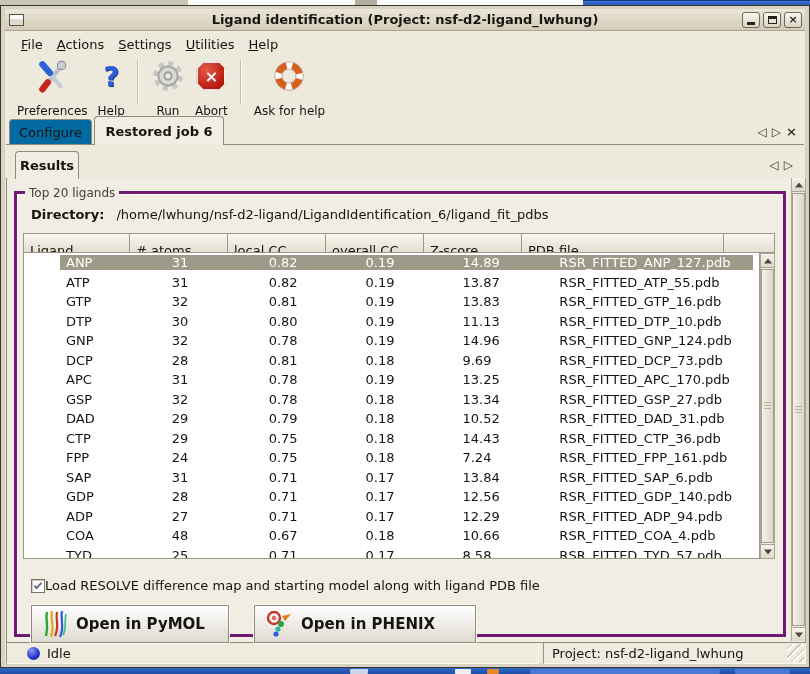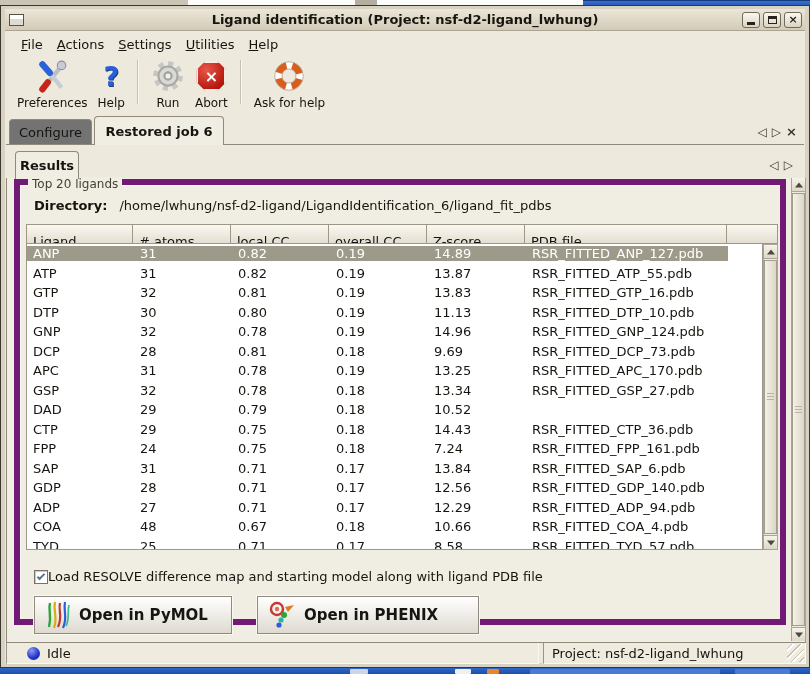--- a/index.html
+++ b/index.html
@@ -39,66 +39,66 @@
   .menubar { position:absolute; left:5px; top:26px; right:5px; height:24px;
              display:flex; align-items:center; padding-left:8px; }
   .menu-item { display:inline-block; font-size:13px; color:#16140f; padding:2px 7px; }
   .menu-item::first-letter { text-decoration:underline; }
 
   
   .toolbar { position:absolute; left:5px; top:50px; right:5px; height:56px;
              display:flex; align-items:flex-start; padding-left:6px; }
   .tool { display:flex; flex-direction:column; align-items:center; margin:2px 5px 0; }
   .tool .ticon { height:36px; display:flex; align-items:center; justify-content:center; }
-  .tool .tlabel { font-size:12px; color:#16140f; margin-top:2px; }
+  .tool .tlabel { font-size:12px; color:#16140f; margin-top:10px; }
   .tsep { width:2px; height:44px; margin:4px 7px 0;
           border-left:1px solid #c5c0b0; border-right:1px solid #faf7ee; }
   .help-q { font-size:27px; font-weight:bold; color:#2B5FD9; text-shadow:1px 1px 0 #173a8a; }
   .abort-oct { width:30px; height:30px;
                clip-path:polygon(30% 0,70% 0,100% 30%,100% 70%,70% 100%,30% 100%,0 70%,0 30%);
                background:radial-gradient(circle at 35% 30%,#e6584a,#b5170c 70%,#8f0f06);
                box-shadow:inset 0 0 0 2px rgba(255,255,255,.9);
                display:flex; align-items:center; justify-content:center;
                color:#fff; font-weight:bold; font-size:16px; }
 
   
   .tab { position:absolute; border:1px solid #8F8A7C; border-bottom:none;
          border-radius:4px 4px 0 0; font-size:13px; color:#16140f;
          display:flex; align-items:center; justify-content:center; }
-  .tab.inactive { background:#737373; }
+  .tab.inactive { background:#0369a1; }
   .tab.active { background:#F0EDE2; font-weight:bold; z-index:3; }
   .tabline { position:absolute; left:5px; right:5px; height:0; border-top:1px solid #8F8A7C; z-index:1; }
   .tab-navs { position:absolute; display:flex; gap:5px; align-items:center;
               font-size:12px; color:#3a372c; z-index:4; }
   .tab-navs .nav { cursor:default; }
   .tab-navs .navx { font-weight:bold; font-size:13px; }
 
   
   .results-panel { position:absolute; left:5px; top:172px; width:800px; height:465px;
                    background:#F0EDE2; border:1px solid #8F8A7C; border-top:none; z-index:2; }
 
-  .groupbox { position:absolute; left:7px; top:1px; width:772px; height:446px;
-              border:6px solid #701a75; box-shadow:inset 1px 1px 0 rgba(255,255,255,.7); }
+  .groupbox { position:absolute; left:7px; top:13px; width:772px; height:446px;
+              border:3px solid #701a75; box-shadow:inset 1px 1px 0 rgba(255,255,255,.7); }
   .group-label { position:absolute; left:8px; top:-8px; background:#F0EDE2;
                  padding:0 4px; font-size:12px; color:#45413a; }
 
   .dir-row { position:absolute; left:14px; top:13px; font-size:13px; color:#16140f; }
   .dir-row b { margin-right:12px; }
 
   
   .ltable { position:absolute; left:6px; top:39px; width:752px; }
   .thead { display:flex; height:20px; }
   .hcell { border:1px solid #9D9788; border-left:none;
            background:linear-gradient(#FAF8F0,#E3DED0);
            font-size:13px; color:#14120e; padding:9px 0 0 6px;
            overflow:hidden; white-space:nowrap; }
   .hcell:first-child { border-left:1px solid #9D9788; }
   .tbody { width:737px; height:306px; background:#fff;
            border:1px solid #9D9788; border-top:none; overflow:hidden; }
-  .trow { display:flex; height:19.5px; align-items:center; font-size:13px; color:#17150f; }
+  .trow { display:flex; height:19.5px; align-items:center; font-size:13px; color:#17150f;padding-left:36px; }
   .tcell { padding-left:6px; overflow:hidden; white-space:nowrap; }
   .c0 { width:107px; } .c1 { width:98px; } .c2 { width:98px; } .c3 { width:98px; }
   .c4 { width:98px; } .c5 { width:202px; } .c6 { flex:1; }
   .trow.sel .tcell:not(.c6) { background:#9D9A8A; color:#fff; }
 
   
   .sbar { position:absolute; background:#EFEBE0; border:1px solid #AAA499; }
   .sbtn { position:absolute; left:0; right:0; height:14px;
           background:linear-gradient(#F6F3EA,#DDD8C8); }
   .sbtn.up { top:0; border-bottom:1px solid #AAA499; }
@@ -339,20 +339,21 @@
                 <div class="tcell c4">13.34</div>
                 <div class="tcell c5">RSR_FITTED_GSP_27.pdb</div>
                 <div class="tcell c6"></div>
               </div>
               <div class="trow">
                 <div class="tcell c0">DAD</div>
                 <div class="tcell c1">29</div>
                 <div class="tcell c2">0.79</div>
                 <div class="tcell c3">0.18</div>
                 <div class="tcell c4">10.52</div>
+                <div class="tcell c5">RSR_FITTED_DAD_31.pdb</div>
                 <div class="tcell c6"></div>
               </div>
               <div class="trow">
                 <div class="tcell c0">CTP</div>
                 <div class="tcell c1">29</div>
                 <div class="tcell c2">0.75</div>
                 <div class="tcell c3">0.18</div>
                 <div class="tcell c4">14.43</div>
                 <div class="tcell c5">RSR_FITTED_CTP_36.pdb</div>
                 <div class="tcell c6"></div>

